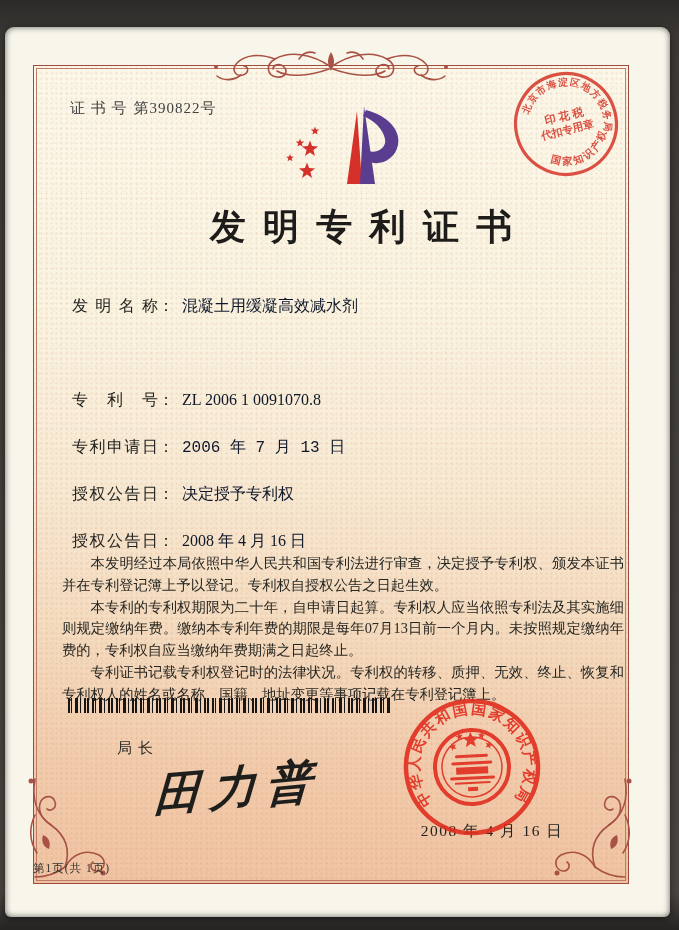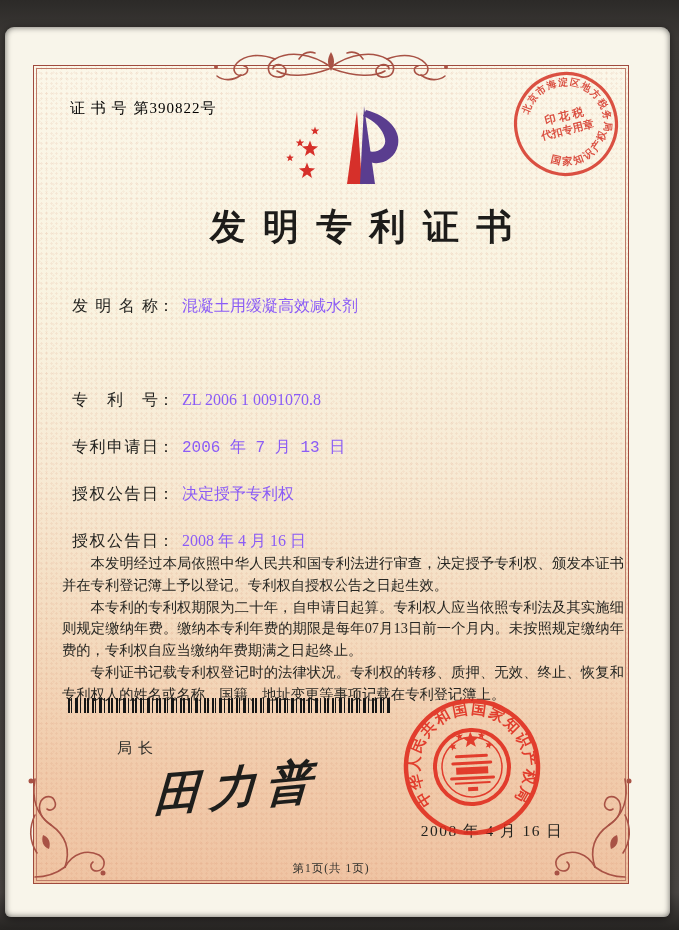--- a/index.html
+++ b/index.html
@@ -35,37 +35,37 @@
       linear-gradient(180deg,#fbf7e9 0%,#f9f3e0 30%,#f7ead4 50%,#f4dcc0 68%,#f1cbab 86%,#efc4a3 100%);
     background-size:5px 5px,7px 7px,100% 100%;
     background-position:0 0,2px 3px,0 0;
   }
   .frame-inner{
     position:absolute;inset:2px;
     border:1px solid #c07a68;
   }
   .cert-number{
     position:absolute;left:65px;top:72px;
-    font-size:15px;color:#000000;letter-spacing:1px;
+    font-size:15px;color:#404040;letter-spacing:1px;
   }
   .cert-number .num{margin-left:6px;}
   .logo{position:absolute;left:272px;top:76px;width:125px;height:95px;}
   .tax-stamp{
     position:absolute;left:502px;top:38px;width:118px;height:118px;
     transform:rotate(-14deg);opacity:.92;
   }
   .title{
     position:absolute;left:28px;top:176px;width:656px;
     text-align:center;font-size:36px;font-weight:bold;color:#1d1c1a;
     letter-spacing:.48em;text-indent:.48em;
   }
   .field-row{position:absolute;left:67px;font-size:16px;color:#232320;white-space:nowrap;}
   .flabel{display:inline-block;width:86px;text-align:justify;text-align-last:justify;vertical-align:bottom;}
   .fcolon{margin-right:8px;}
-  .fvalue{color:#8b5cf6;}
+  .fvalue{color:#0f172a;}
   .row0{top:269px;} .row1{top:316px;} .row2{top:363px;}
   .row3{top:410px;font-family:Liberation Mono, monospace;} .row4{top:457px;} .row5{top:504px;}
   .body-text{
     position:absolute;left:57px;top:526px;width:562px;
     font-size:14.3px;line-height:21.8px;color:#262622;
     text-align:justify;
   }
   .body-text p{text-indent:2em;}
   .barcode{
     position:absolute;left:63px;top:671px;width:322px;height:15px;
@@ -85,21 +85,21 @@
   .official-seal{
     position:absolute;left:392px;top:665px;width:150px;height:150px;
     opacity:.88;transform:rotate(-3deg);z-index:6;
   }
   .issue-date{
     position:absolute;left:402px;top:794px;width:170px;z-index:5;
     font-size:15.5px;color:#23231f;letter-spacing:1.5px;text-align:center;white-space:nowrap;
   }
   .page-footer{
     position:absolute;left:28px;top:834px;width:596px;
-    text-align:center;font-size:11.5px;color:#33332e;letter-spacing:1px;
+    text-align:left;font-size:11.5px;color:#33332e;letter-spacing:1px;
   }
   .flourish{position:absolute;left:206px;top:16px;width:240px;height:46px;}
   .corner{position:absolute;width:90px;height:110px;}
   .corner.bl{left:16px;top:748px;}
   .corner.br{left:544px;top:748px;transform:scaleX(-1);}
 </style>
 </head>
 <body>
 
 <div class="paper">

